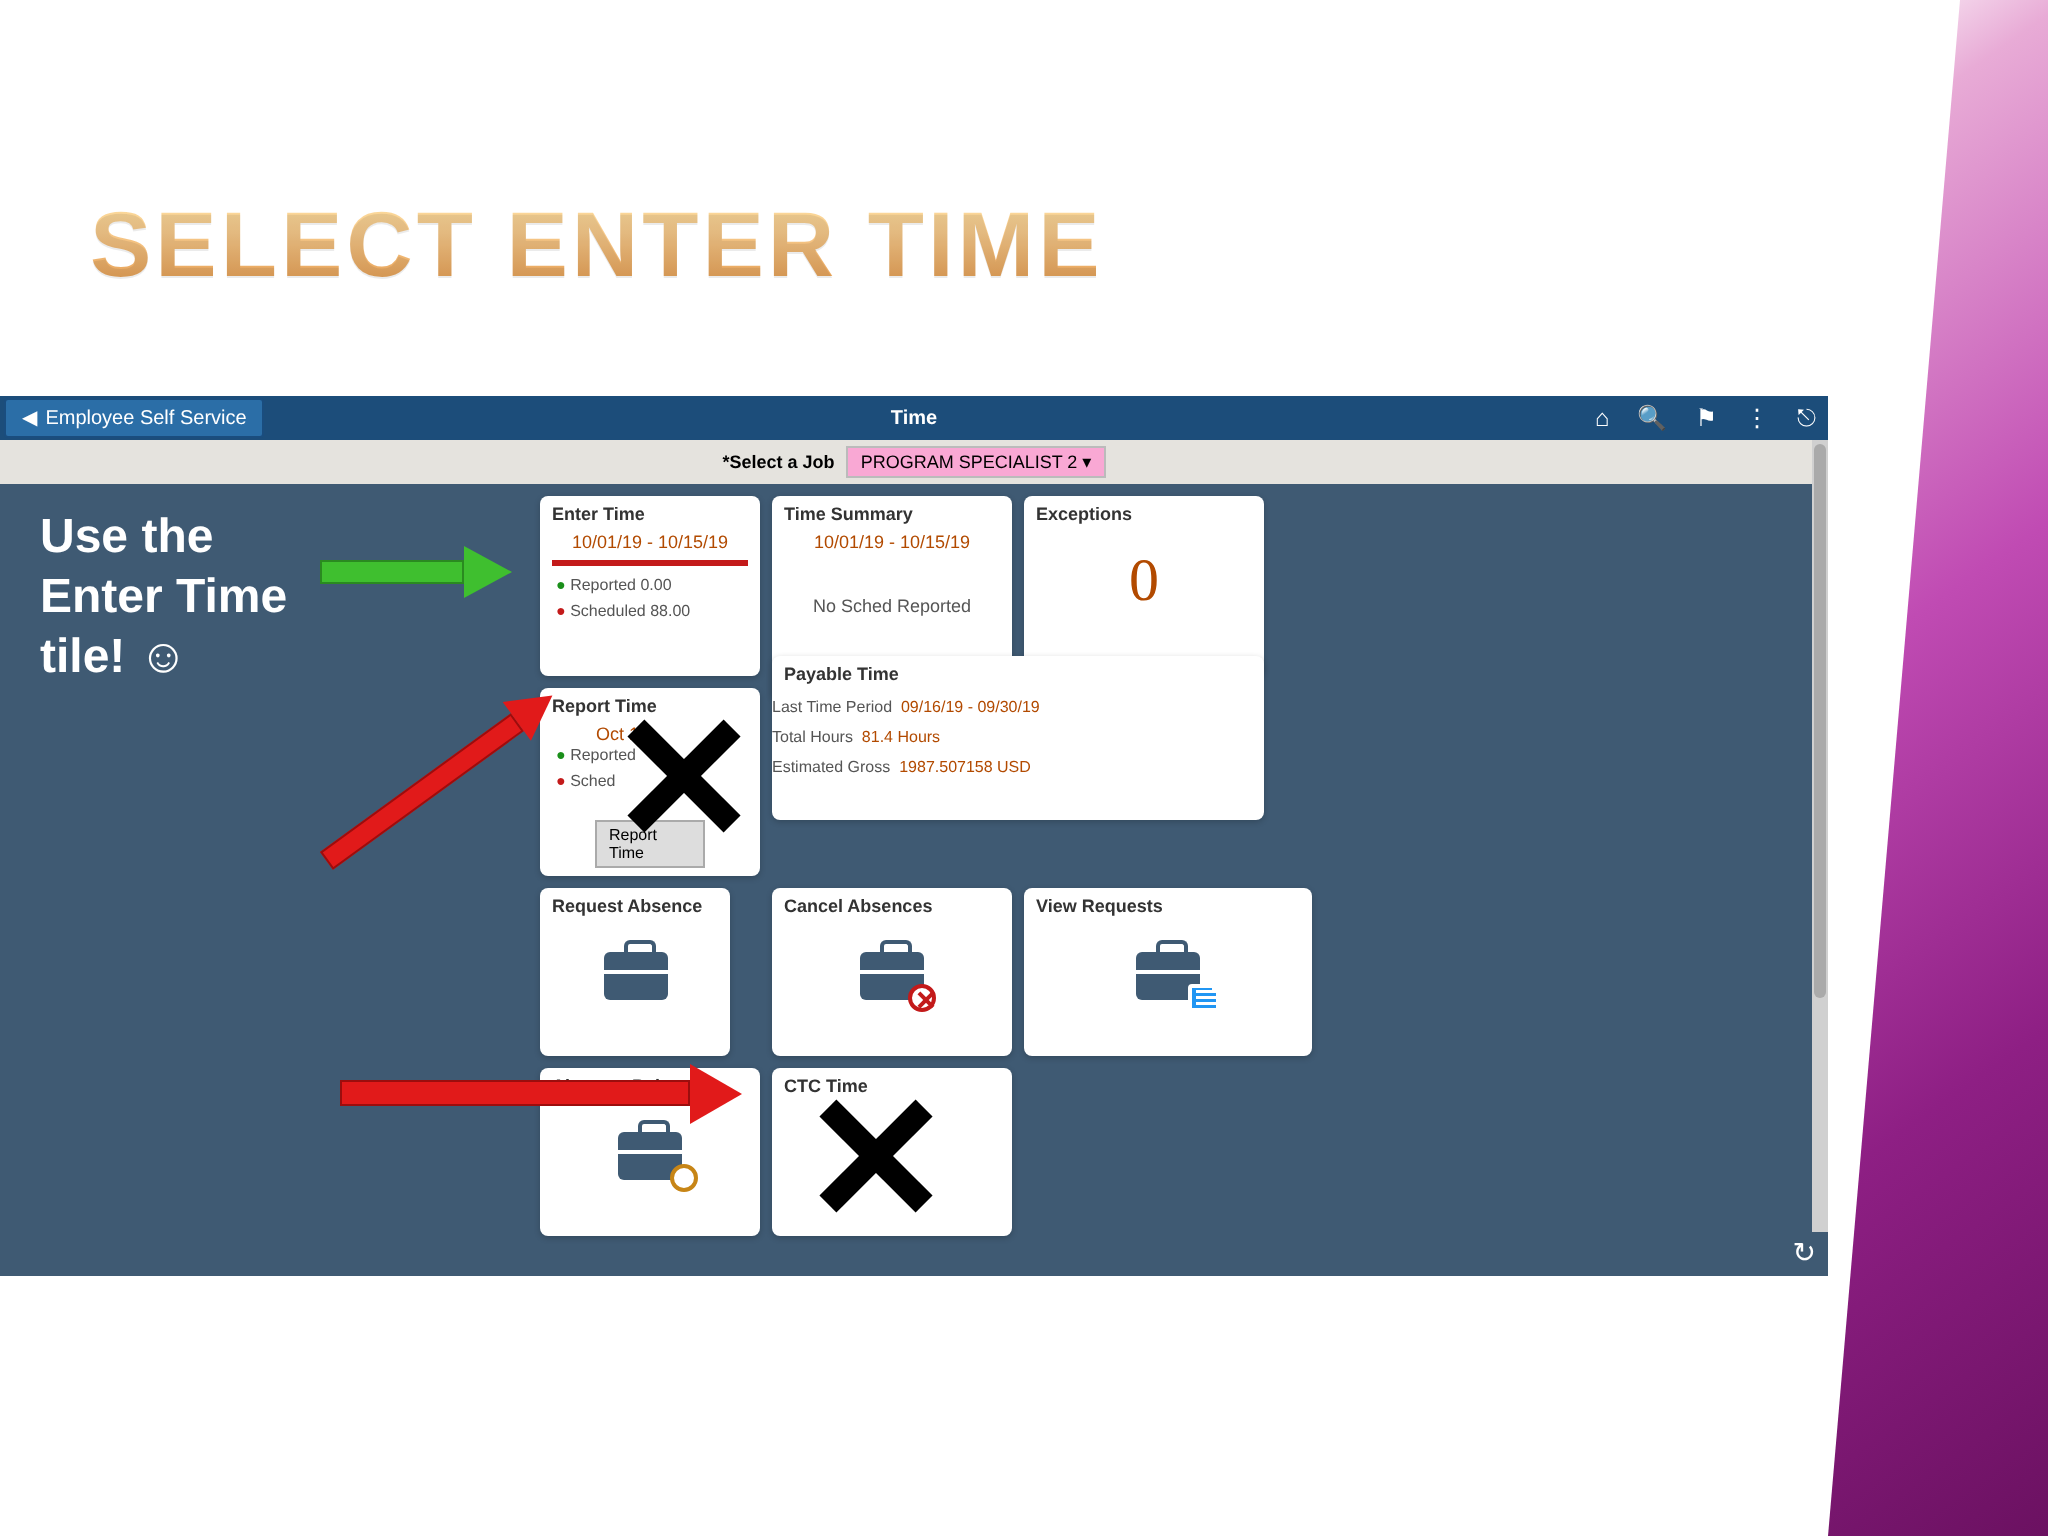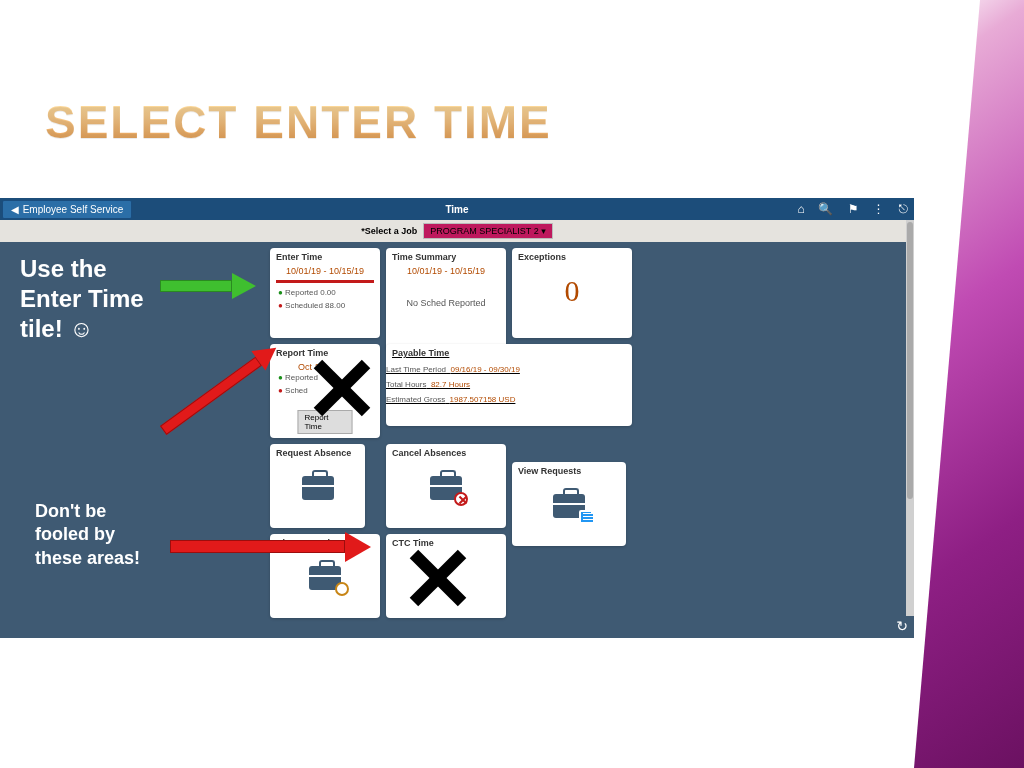--- a/index.html
+++ b/index.html
@@ -18,21 +18,21 @@
   
   .topbar { position: absolute; top: 0; left: 0; right: 0; height: 22px; background: #1c4d7a; display: flex; align-items: center; color: #fff; font-size: 10px; }
   .back-btn { background: #2b6ea7; padding: 3px 8px; margin-left: 2px; display: flex; align-items: center; gap: 4px; border: 1px solid #1a4d7e; border-radius: 2px; }
   .topbar-title { position: absolute; left: 50%; transform: translateX(-50%); font-weight: bold; }
   .topbar-icons { position: absolute; right: 6px; display: flex; gap: 14px; align-items: center; }
   .topbar-icons span { font-size: 12px; }
 
   
   .jobrow { position: absolute; top: 22px; left: 0; right: 0; height: 22px; background: #e5e3de; display: flex; align-items: center; justify-content: center; font-size: 9px; gap: 6px; }
   .jobrow .lbl { font-weight: bold; }
-  .jobrow .sel { background: #be185d; padding: 2px 6px; border: 1px solid #bbb; }
+  .jobrow .sel { background: #f9a8d4; padding: 2px 6px; border: 1px solid #bbb; }
 
   .tiles-wrap { position: absolute; top: 50px; left: 270px; }
 
   .tile { position: absolute; background: #fff; border-radius: 4px; box-shadow: 0 1px 3px rgba(0,0,0,0.2); overflow: hidden; }
   .tile-title { font-size: 9px; font-weight: bold; padding: 4px 6px; color: #333; }
   .tile-date { font-size: 9px; color: #b24a00; text-align: center; }
   .bullet { font-size: 8px; color: #555; padding-left: 8px; line-height: 1.6; }
   .dot-g::before { content:"● "; color:#1a8f1a; }
   .dot-r::before { content:"● "; color:#c31a1a; }
   .bigzero { text-align: center; font-size: 30px; color: #b24a00; padding-top: 8px; font-family: Georgia, serif; }
@@ -121,38 +121,38 @@
     </div>
 
     <div class="tile" style="left:0; top:96px; width:110px; height:94px;">
       <div class="tile-title">Report Time</div>
       <div class="tile-date" style="text-align:left;padding-left:28px;">Oct 13</div>
       <div class="bullet dot-g">Reported</div>
       <div class="bullet dot-r">Sched</div>
       <div class="btn-rt">Report Time</div>
     </div>
 
-    <div class="tile" style="left:116px; top:96px; width:246px; height:82px;text-decoration:underline;">
+    <div class="tile" style="left:116px; top:80px; width:246px; height:82px;">
       <div class="tile-title">Payable Time</div>
       <div class="pay-line"><span>Last Time Period</span>&nbsp;&nbsp;<b>09/16/19 - 09/30/19</b></div>
-      <div class="pay-line"><span>Total Hours</span>&nbsp;&nbsp;<b>82.7 Hours</b></div>
+      <div class="pay-line"><span>Total Hours</span>&nbsp;&nbsp;<b>81.4 Hours</b></div>
       <div class="pay-line"><span>Estimated Gross</span>&nbsp;&nbsp;<b>1987.507158 USD</b></div>
     </div>
 
     <div class="tile" style="left:0; top:196px; width:95px; height:84px;">
       <div class="tile-title">Request Absence</div>
       <div class="briefcase"></div>
     </div>
     <div class="tile" style="left:116px; top:196px; width:120px; height:84px;">
       <div class="tile-title">Cancel Absences</div>
       <div class="briefcase">
           <div class="bc-x"></div>
         </div>
     </div>
-    <div class="tile" style="left:242px; top:196px; width:114px; height:84px;margin-top:18px;">
+    <div class="tile" style="left:242px; top:196px; width:144px; height:84px;">
       <div class="tile-title">View Requests</div>
       <div class="briefcase">
           <div class="bc-list"></div>
         </div>
     </div>
 
     <div class="tile" style="left:0; top:286px; width:110px; height:84px;">
       <div class="tile-title">Absence Balances</div>
       <div class="briefcase">
           <div class="bc-clock"></div>
@@ -160,21 +160,20 @@
     </div>
     <div class="tile" style="left:116px; top:286px; width:120px; height:84px;">
       <div class="tile-title">CTC Time</div>
     </div>
 
     <div class="bigx" style="left:40px; top:110px;"></div>
     <div class="bigx" style="left:136px; top:300px;"></div>
   </div>
 
   <div class="ann" style="left:20px; top:56px; font-size:24px; line-height:1.25; width:140px;">Use the Enter Time tile! ☺</div>
-  <div class="ann" style="left:35px; top:302px; font-size:18px; line-height:1.3; width:130px;">Don't be fooled by these areas!</div>
 
   <div class="arrow" style="left:160px; top:82px;">
     <div class="arrow-body" style="width:72px;height:12px;background:#3fbf2f;border:1px solid #2a8a20;top:0;left:0;"></div>
     <div class="arrow-head" style="left:72px;top:-7px;border-top:13px solid transparent;border-bottom:13px solid transparent;border-left:24px solid #3fbf2f;"></div>
   </div>
 
   <div class="arrow" style="left:160px; top:228px; transform:rotate(-36deg); transform-origin:left center;">
     <div class="arrow-body" style="width:118px;height:11px;background:#e11a1a;border:1px solid #9c0d0d;top:0;left:0;"></div>
     <div class="arrow-head" style="left:118px;top:-7px;border-top:12px solid transparent;border-bottom:12px solid transparent;border-left:22px solid #e11a1a;"></div>
   </div>

